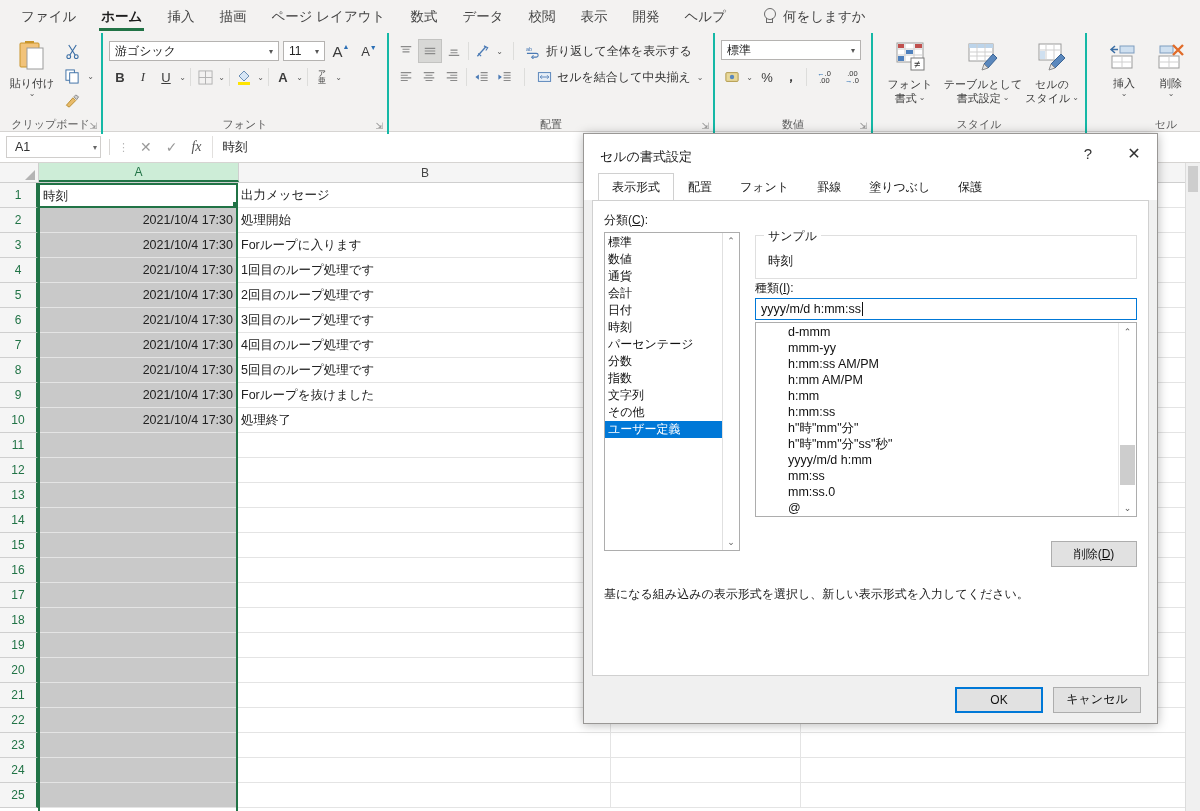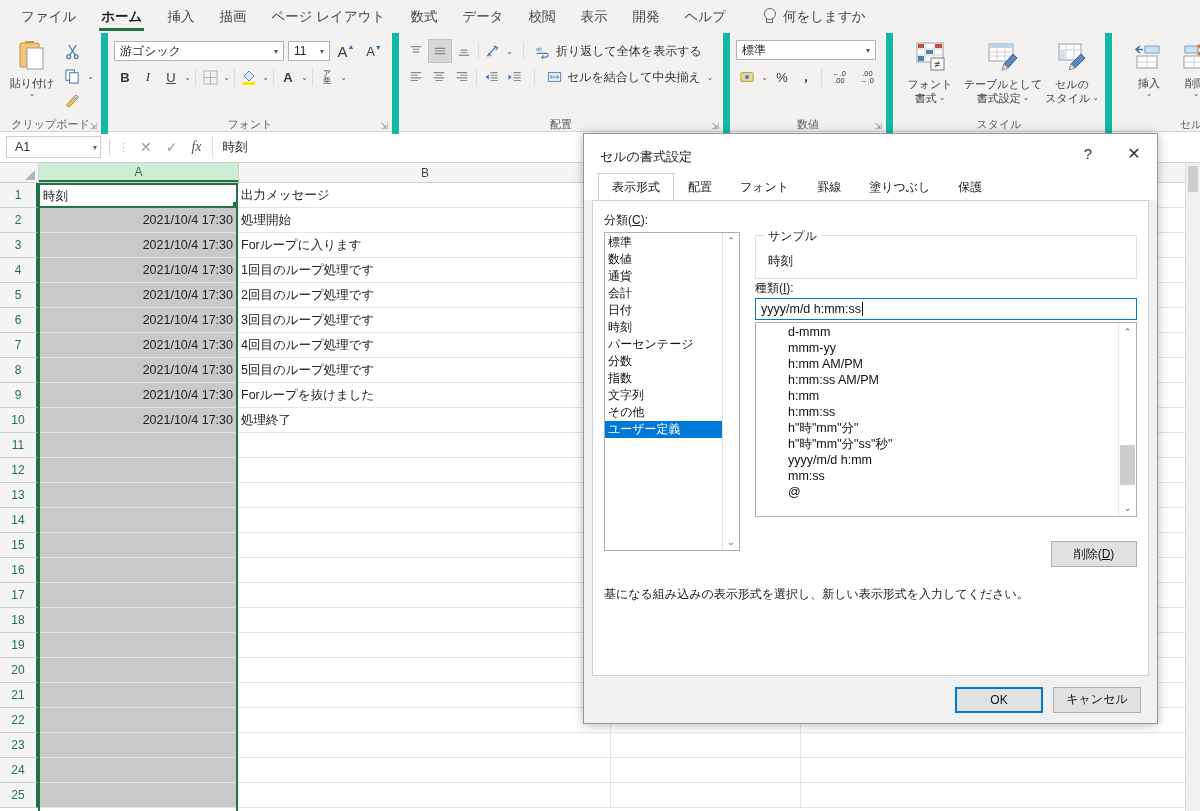--- a/index.html
+++ b/index.html
@@ -22,21 +22,21 @@
     content:"";position:absolute;left:9px;right:9px;bottom:-2px;height:3px;background:#217346;
   }
   .tellme{display:flex;align-items:center;gap:7px;margin-left:22px;color:#444;font-size:13.5px;}
   .bulb{width:14px;height:17px;position:relative;display:inline-block;}
   .bulb i{position:absolute;left:2px;top:0;width:10px;height:10px;border:1.3px solid #6b6b6b;border-radius:50%;}
   .bulb b{position:absolute;left:4.5px;top:10px;width:5px;height:4px;border:1.3px solid #6b6b6b;border-top:none;}
 
   
   .ribbon{height:98px;background:#f3f2f1;border-bottom:1px solid #d6d4d2;display:flex;position:relative;}
   .rgroup{position:relative;height:98px;padding:3px 6px 0 6px;display:flex;flex-direction:column;}
-  .rgroup + .rgroup{border-left:7px solid #14b8a6;}
+  .rgroup + .rgroup{border-left:2px solid #14b8a6;}
   .rgroup .gname{
     position:absolute;bottom:2px;left:0;right:0;text-align:center;font-size:11px;color:#5a5a5a;
   }
   .rgroup .glaunch{position:absolute;bottom:3px;right:4px;font-size:9px;color:#8a8a8a;}
   .rbody{display:flex;align-items:flex-start;gap:3px;flex:1;}
 
   .bigbtn{width:56px;display:flex;flex-direction:column;align-items:center;font-size:11px;color:#3b3b3b;
           padding-top:4px;cursor:default;line-height:1.25;text-align:center;}
   .bigbtn .ic{margin-bottom:2px;}
   .caret{font-size:8px;color:#5a5a5a;line-height:6px;}
@@ -781,28 +781,29 @@
 
       <div class="typeinput">
         <span>yyyy/m/d h:mm:ss</span>
           <span class="cur"></span>
       </div>
 
       <div class="typelist">
         <div id="typeitems" style="padding-top:1px">
             <div class="it">d-mmm</div>
             <div class="it">mmm-yy</div>
+            <div class="it">h:mm:ss AM/PM</div>
             <div class="it">h:mm AM/PM</div>
-            <div class="it">h:mm:ss AM/PM</div>
             <div class="it">h:mm</div>
             <div class="it">h:mm:ss</div>
             <div class="it">h"時"mm"分"</div>
             <div class="it">h"時"mm"分"ss"秒"</div>
             <div class="it">yyyy/m/d h:mm</div>
             <div class="it">mm:ss</div>
+            <div class="it">mm:ss.0</div>
             <div class="it">@</div>
           </div>
         <div class="tsb">
           <div class="a up">⌃</div>
           <div class="th" style="top:122px;height:40px"></div>
           <div class="a dn">⌄</div>
         </div>
       </div>
 
       <div class="delbtn">

